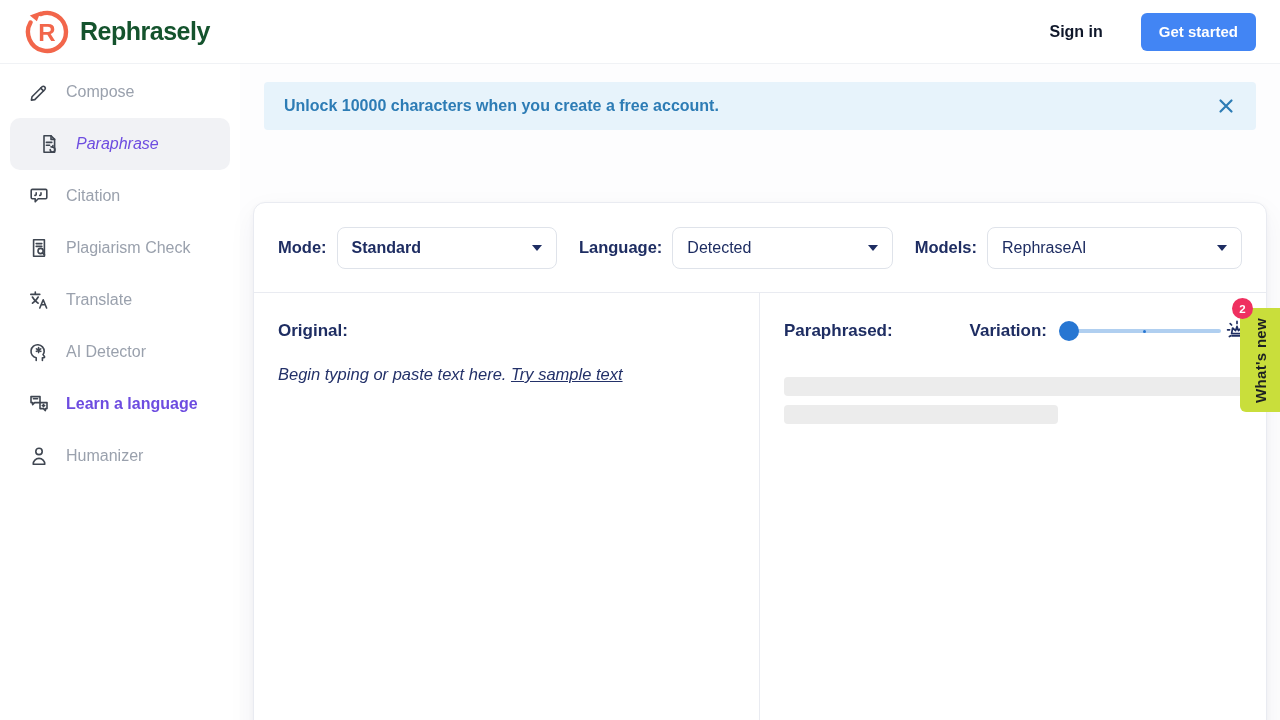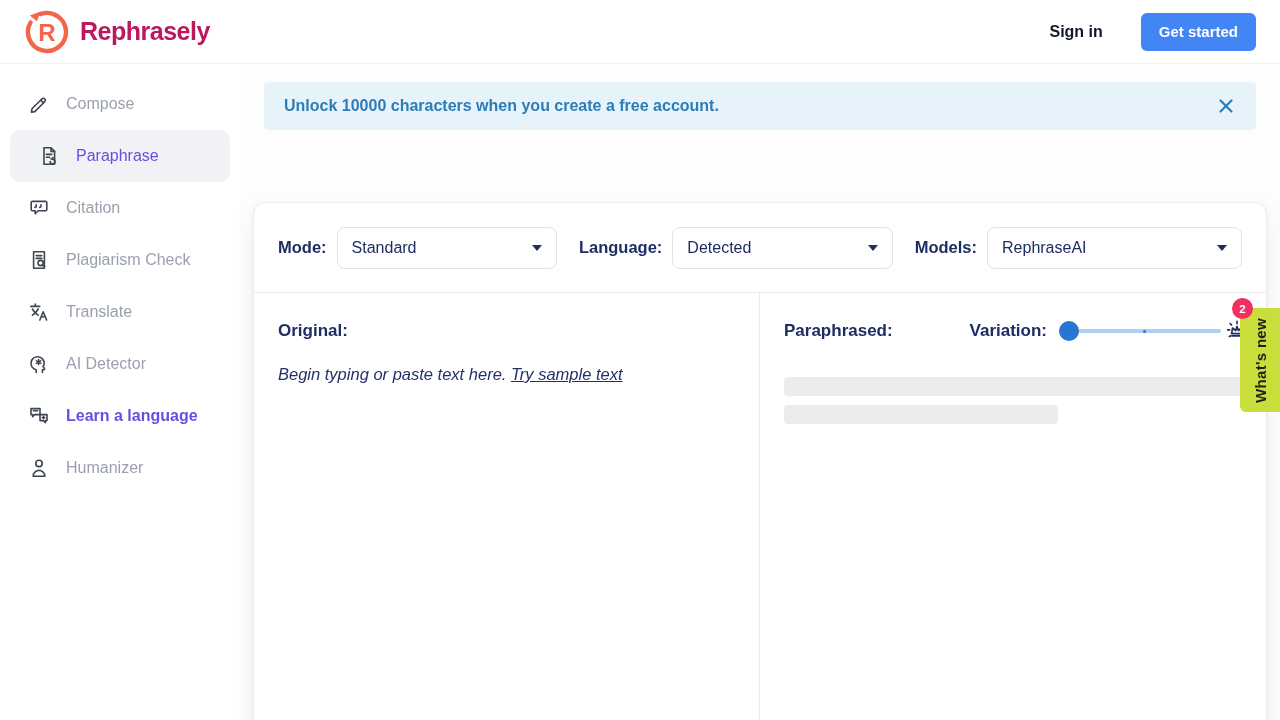--- a/index.html
+++ b/index.html
@@ -3,32 +3,32 @@
 <meta charset="utf-8">
 <style>
   * { margin:0; padding:0; box-sizing:border-box; }
   html,body { width:1280px; height:720px; overflow:hidden; }
   body { font-family:"Liberation Sans", sans-serif; background:#fdfdfe; color:#1e2d62; position:relative; }
 
   
   .header { position:absolute; top:0; left:0; width:1280px; height:64px; background:#fff;
             border-bottom:1px solid #f0f2f5; display:flex; align-items:center; padding:0 24px; z-index:5; }
   .brand { display:flex; align-items:center; gap:10px; }
-  .brand-name { font-size:25px; font-weight:800; color:#be185d; letter-spacing:-0.5px; }
+  .brand-name { font-size:25px; font-weight:800; color:#14532d; letter-spacing:-0.5px; }
   .header-right { margin-left:auto; display:flex; align-items:center; gap:38px; }
   .signin { font-size:16px; font-weight:700; color:#0f172a; text-decoration:none; cursor:pointer; }
   .getstarted { background:#4285f4; color:#fff; font-size:15px; font-weight:600; border:none;
                 border-radius:6px; padding:0 18px; height:38px; cursor:pointer; font-family:inherit; }
 
   
-  .sidebar { position:absolute; top:64px; left:0; width:240px; bottom:0; background:#fff; padding-top:14px; }
+  .sidebar { position:absolute; top:52px; left:0; width:240px; bottom:0; background:#fff; padding-top:14px; }
   .side-item { height:52px; display:flex; align-items:center; gap:16px; padding-left:28px;
                font-size:16px; color:#9aa1ad; cursor:pointer; }
   .side-item svg { flex:0 0 auto; }
-  .side-item.active { margin:0 10px; background:#f1f2f5; border-radius:10px; }
+  .side-item.active { margin:0 10px; background:#f1f2f5; border-radius:10px;font-style:italic; }
   .side-item.active .side-label { color:#6d4ce0; font-weight:500; }
   .side-item.accent .side-label { color:#6d4ce0; font-weight:600; }
   .s-icon { stroke:#3f4651; fill:none; stroke-width:1.6; stroke-linecap:round; stroke-linejoin:round; }
 
   
   .main { position:absolute; top:64px; left:240px; right:0; bottom:0; }
 
   .banner { margin:18px 24px 0 24px; height:48px; background:#e7f3fb; border-radius:4px;
             display:flex; align-items:center; padding:0 14px 0 20px; }
   .banner-text { color:#2d7cb5; font-size:16px; font-weight:600; }
@@ -37,21 +37,21 @@
 
   .card { position:absolute; left:13px; top:138px; width:1014px; height:640px; background:#fff;
           border:1px solid #e9ebf1; border-radius:12px;
           box-shadow:0 2px 6px rgba(25,35,70,.04), 0 10px 28px rgba(25,35,70,.05); }
 
   
   .toolbar { height:90px; display:flex; align-items:center; padding:0 24px; border-bottom:1px solid #e9ebf1; }
   .tb-label { font-size:16.5px; font-weight:700; color:#1e2d62; margin-right:10px; white-space:nowrap; }
   .dropdown { height:42px; border:1px solid #dfe3ea; border-radius:8px; display:flex; align-items:center;
               padding:0 14px; font-size:16px; font-weight:500; color:#1e2d62; cursor:pointer; background:#fff; }
-  .dd-mode { width:228px; margin-right:22px; }
+  .dd-mode { width:228px; margin-right:22px;font-weight:bold; }
   .dd-lang { width:228px; margin-right:22px; }
   .dd-model { width:264px;gap:28px; }
   .caret { margin-left:auto; width:0; height:0; border-left:5.5px solid transparent;
            border-right:5.5px solid transparent; border-top:6.5px solid #1e2d62; }
 
   
   .panels { display:flex; height:428px; }
   .panel-left { width:506px; border-right:1px solid #e9ebf1; padding:28px 24px; }
   .panel-right { flex:1; padding:24px 15px 28px 24px; }
 

